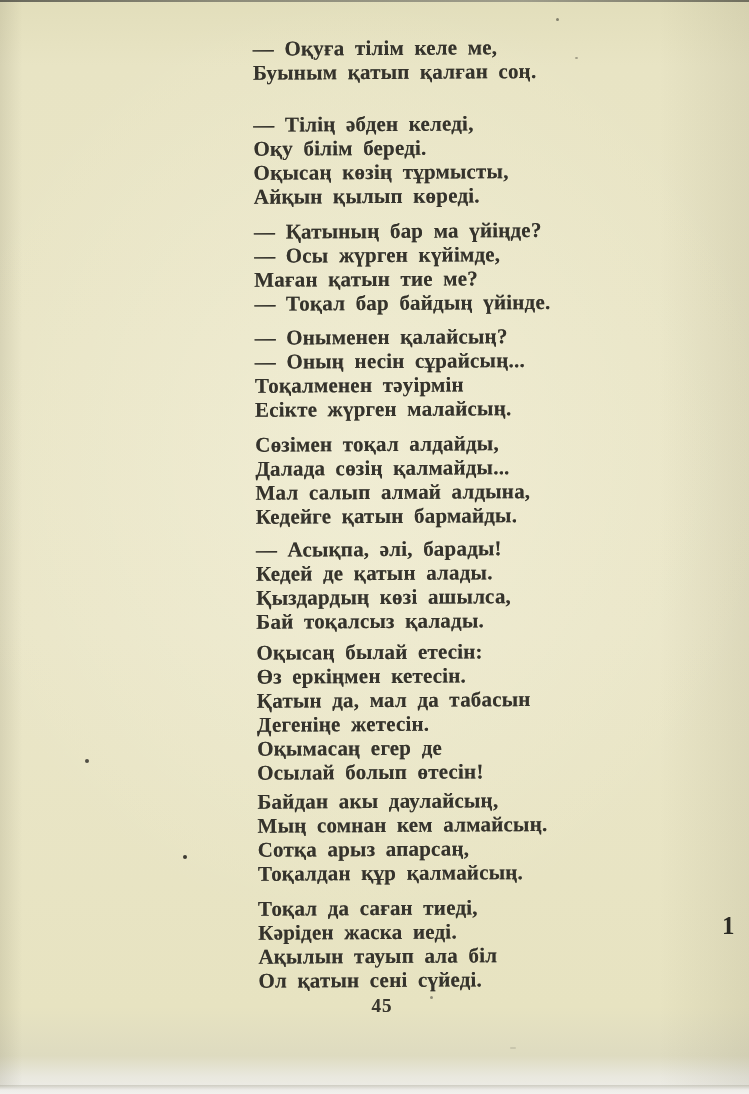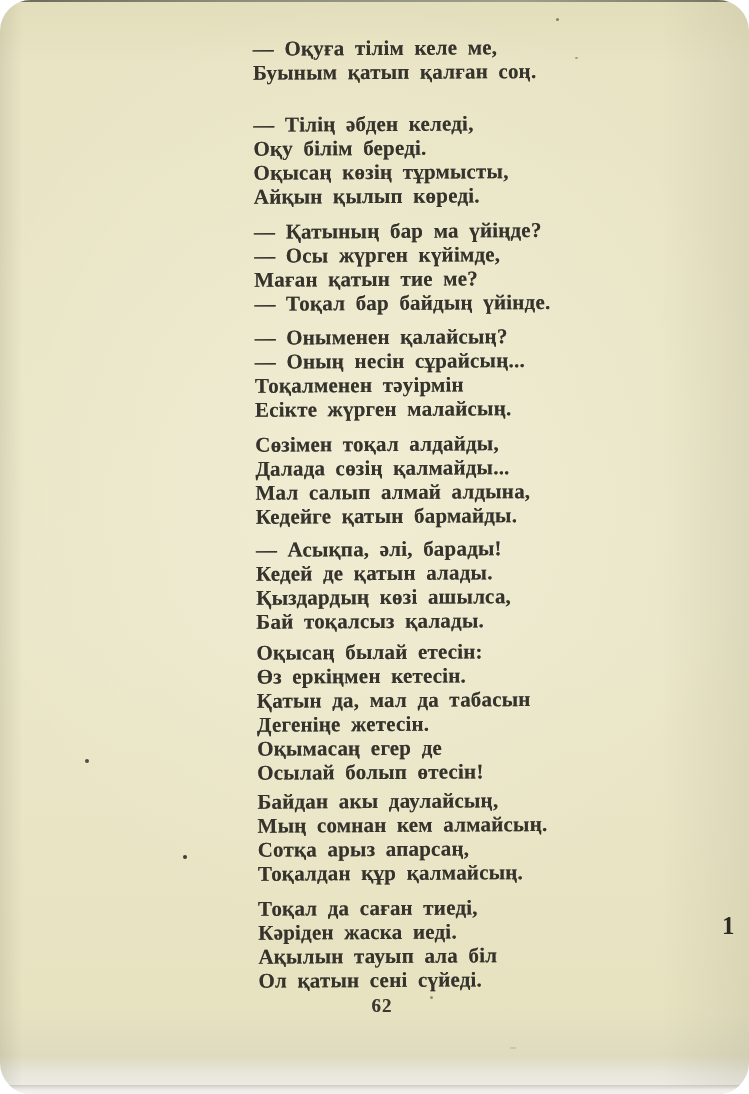--- a/index.html
+++ b/index.html
@@ -5,21 +5,20 @@
   html,body{margin:0;padding:0;background:#ffffff;}
   .page{
     position:relative;
     width:749px;height:1094px;
     overflow:hidden;
     font-family:"Liberation Serif","DejaVu Serif",serif;
     background:
       radial-gradient(ellipse 90% 70% at 48% 42%, rgba(255,253,240,0.30) 0%, rgba(255,253,240,0) 62%),
       linear-gradient(90deg, rgba(120,115,90,0.16) 0%, rgba(120,115,90,0) 3%, rgba(255,255,255,0) 88%, rgba(120,115,90,0.12) 100%),
       linear-gradient(180deg, #e2debb 0%, #e8e4c4 6%, #eae6c8 58%, #e7e3c1 92%, #dedbc0 96.5%, #e9e8de 98.4%, #efeeea 100%);
-    border-radius: 31px;
   }
   .page::before{ 
     content:"";position:absolute;left:0;top:0;width:100%;height:2px;
     background:linear-gradient(90deg,#4a4a42,#787769 30%,#8d8c7e 70%,#565549);
     opacity:.8;
   }
   .page::after{ 
     content:"";position:absolute;left:0;bottom:0;width:100%;height:9px;
     background:linear-gradient(180deg, rgba(151,149,131,0.35) 0%, #eeede9 55%, #f2f1ed 100%);
   }
@@ -97,21 +96,21 @@
         <span class="line">Тоқалдан құр қалмайсың.</span>
       </div>
       <div class="stanza" style="top: 896px;">
         <span class="line">Тоқал да саған тиеді,</span>
         <span class="line">Кәріден жаска иеді.</span>
         <span class="line">Ақылын тауып ала біл</span>
         <span class="line">Ол қатын сені сүйеді.</span>
       </div>
     </div>
 
-  <div class="page-number">62</div>
+  <div class="page-number">45</div>
 
   <div class="margin-mark">1</div>
 
   <div class="speck" style="left:556px;top:18px;width:3px;height:3px;background:#83816e;"></div>
   <div class="speck" style="left:575px;top:57px;width:3px;height:2px;background:#a09d87;"></div>
   <div class="speck" style="left:85px;top:759px;width:4px;height:4px;background:#504e44;"></div>
   <div class="speck" style="left:183px;top:855px;width:4px;height:4px;background:#3d3b33;"></div>
   <div class="speck" style="left:430px;top:996px;width:3px;height:3px;background:#8f8c78;"></div>
   <div class="speck" style="left:510px;top:1047px;width:6px;height:2px;border-radius:2px;background:#c9c6ad;"></div>
 </div>

